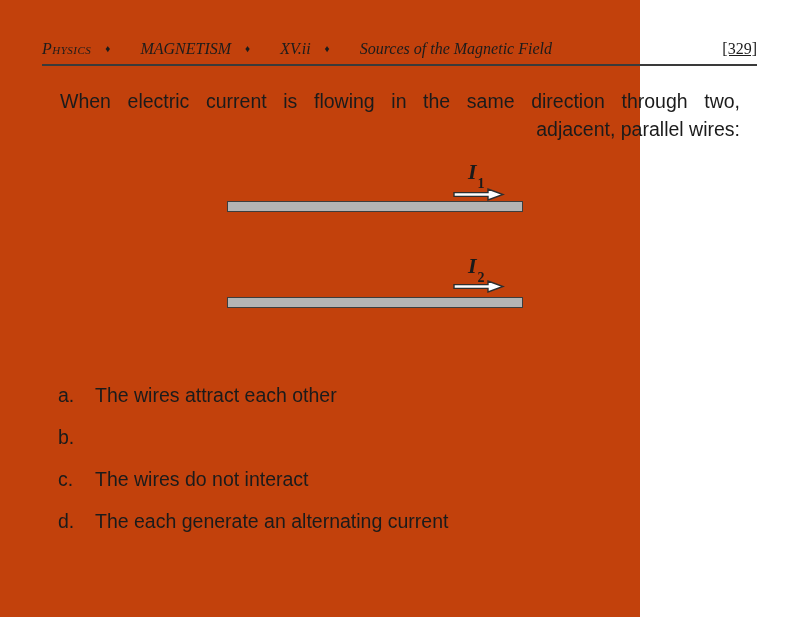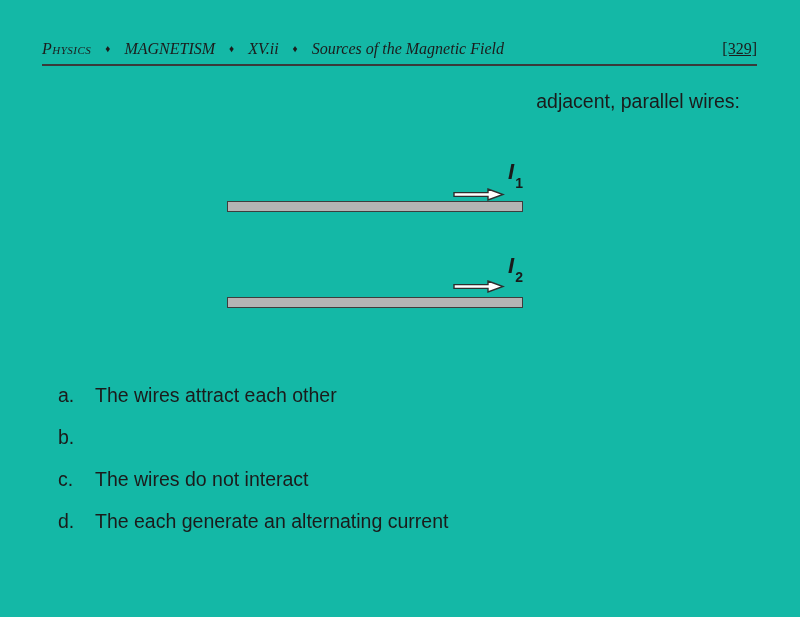--- a/index.html
+++ b/index.html
@@ -1,30 +1,30 @@
 <!DOCTYPE html>
 <html><head>
 <meta charset="utf-8">
 <style>
   html,body{margin:0;padding:0;}
   body{
     width:800px;height:617px;background:#ffffff;
     font-family:"Liberation Sans","DejaVu Sans",sans-serif;
     color:#1a1a1a;overflow:hidden;
   }
-  .page{position:relative;width:800px;height:617px;background:#14b8a6;}
+  .page{position:relative;width:640px;height:617px;background:#c2410c;}
 
   
   .header{
     position:absolute;left:42px;top:40px;width:715px;height:20px;
     display:flex;align-items:baseline;gap:14px;
     font-family:"Liberation Serif","DejaVu Serif",serif;
     font-size:16px;color:#1c1c1c;white-space:nowrap;
   }
-  .hdr-it{font-style:italic;}
+  .hdr-it{font-style:italic;margin-left:16px;}
   .hdr-course{font-style:italic;font-variant:small-caps;letter-spacing:.5px;}
   .hdr-sep{font-size:10px;font-style:normal;transform:translateY(-2px);}
   .hdr-spacer{flex:1;}
   .hdr-page{font-style:normal;text-decoration:underline;}
   .header-rule{
     position:absolute;left:42px;top:64px;width:715px;height:2px;
     background:#3a3a3a;
   }
 
   
@@ -40,23 +40,23 @@
     position:absolute;left:227px;width:296px;height:11px;
     box-sizing:border-box;border:1.5px solid #3d3d3d;background:#b4b4b4;
   }
   #wire1{top:201px;}
   #wire2{top:297px;}
   .current-arrow{position:absolute;width:52px;height:13px;}
   #arrow1{left:453px;top:188px;}
   #arrow2{left:453px;top:280px;}
   .current-label{
     position:absolute;
-    font-family:Liberation Sans, sans-serif;
+    font-family:Liberation Serif, serif;
     font-weight:bold;font-style:italic;font-size:22px;color:#1a1a1a;
-    line-height:1;white-space:nowrap;margin-left:40px;
+    line-height:1;white-space:nowrap;
   }
   #label1{left:468px;top:161px;}
   #label2{left:468px;top:255px;}
   .current-label sub{
     font-size:14px;font-style:normal;font-weight:bold;
     position:relative;top:4px;left:1px;
   }
 
   
   .option-row{
@@ -82,20 +82,21 @@
     <span class="hdr-sep">♦</span>
     <span class="hdr-it">XV.ii</span>
     <span class="hdr-sep">♦</span>
     <span class="hdr-it">Sources of the Magnetic Field</span>
     <span class="hdr-spacer"></span>
     <span class="hdr-page">[329]</span>
   </div>
   <div class="header-rule"></div>
 
   <div class="question">
+    <div class="q-line1">When electric current is flowing in the same direction through two,</div>
     <div class="q-line2">adjacent, parallel wires:</div>
   </div>
 
   <div id="label1" class="current-label"><span>I</span><sub>1</sub></div>
   <svg id="arrow1" class="current-arrow" viewBox="0 0 52 13" xmlns="http://www.w3.org/2000/svg">
     <polygon points="1,4.6 35,4.6 35,1 50,6.5 35,12 35,8.4 1,8.4" fill="#ffffff" stroke="#2e2e2e" stroke-width="1.4" stroke-linejoin="miter"></polygon>
   </svg>
   <div id="wire1" class="wire-bar"></div>
 
   <div id="label2" class="current-label"><span>I</span><sub>2</sub></div>

